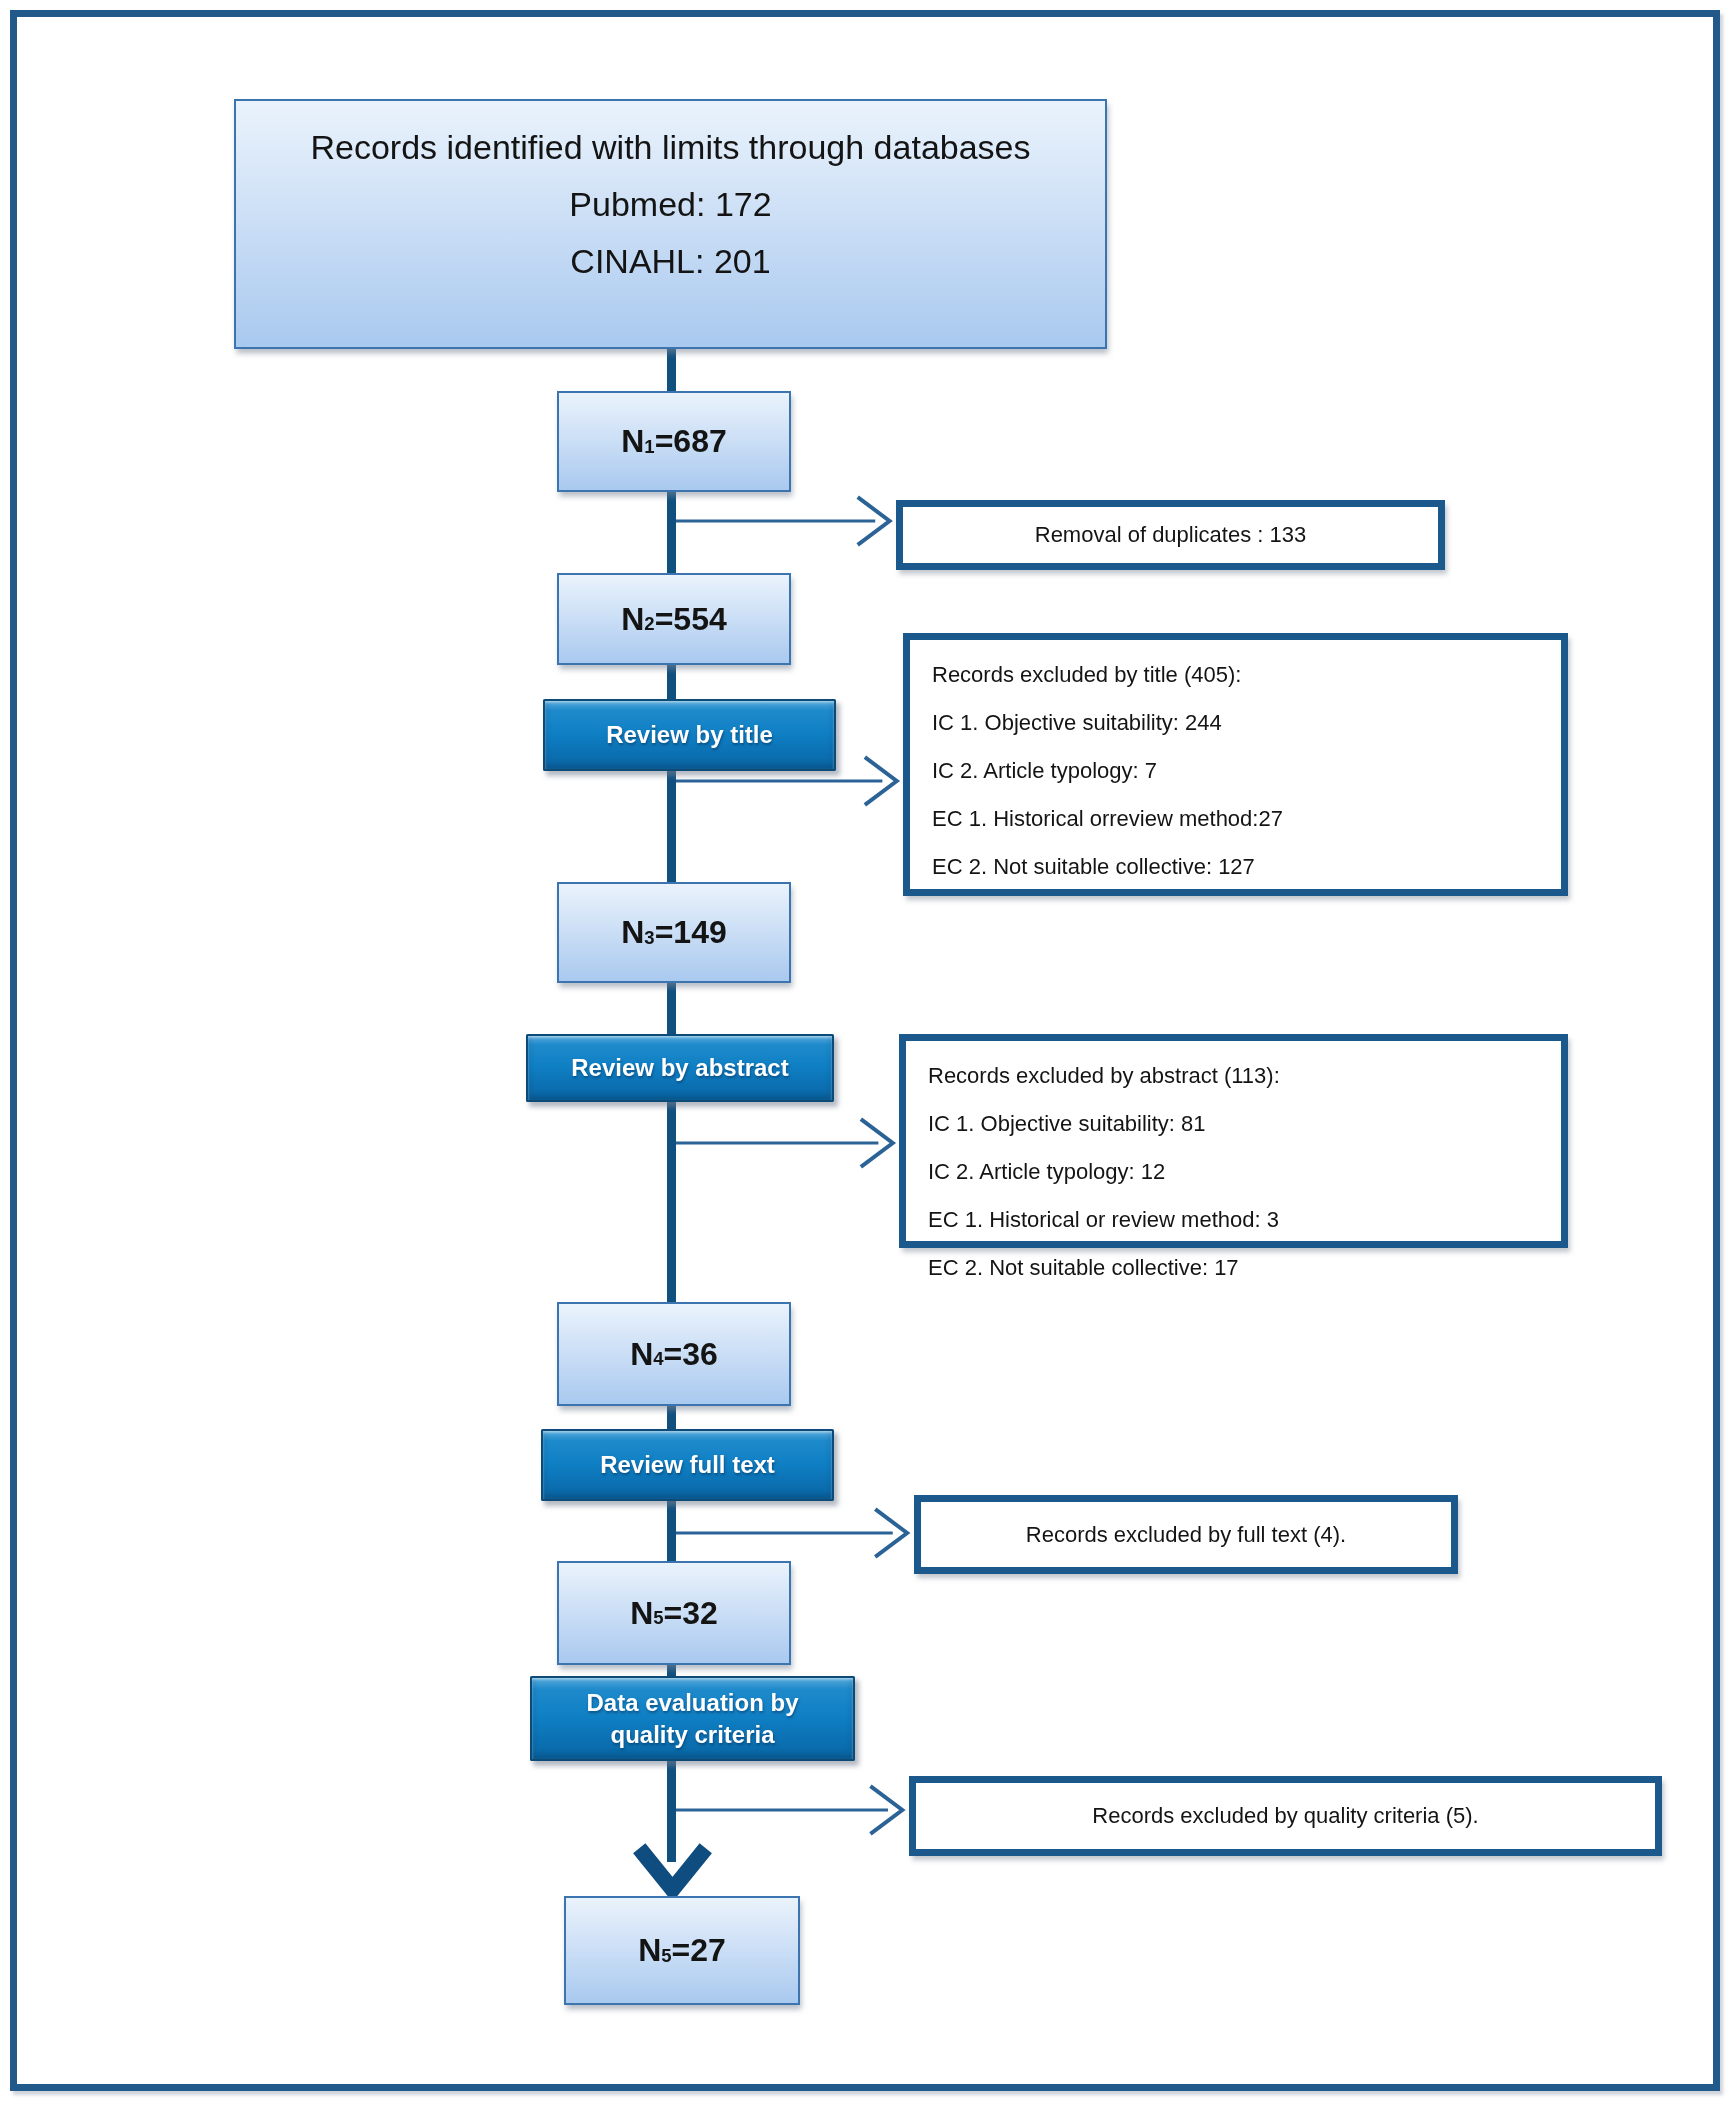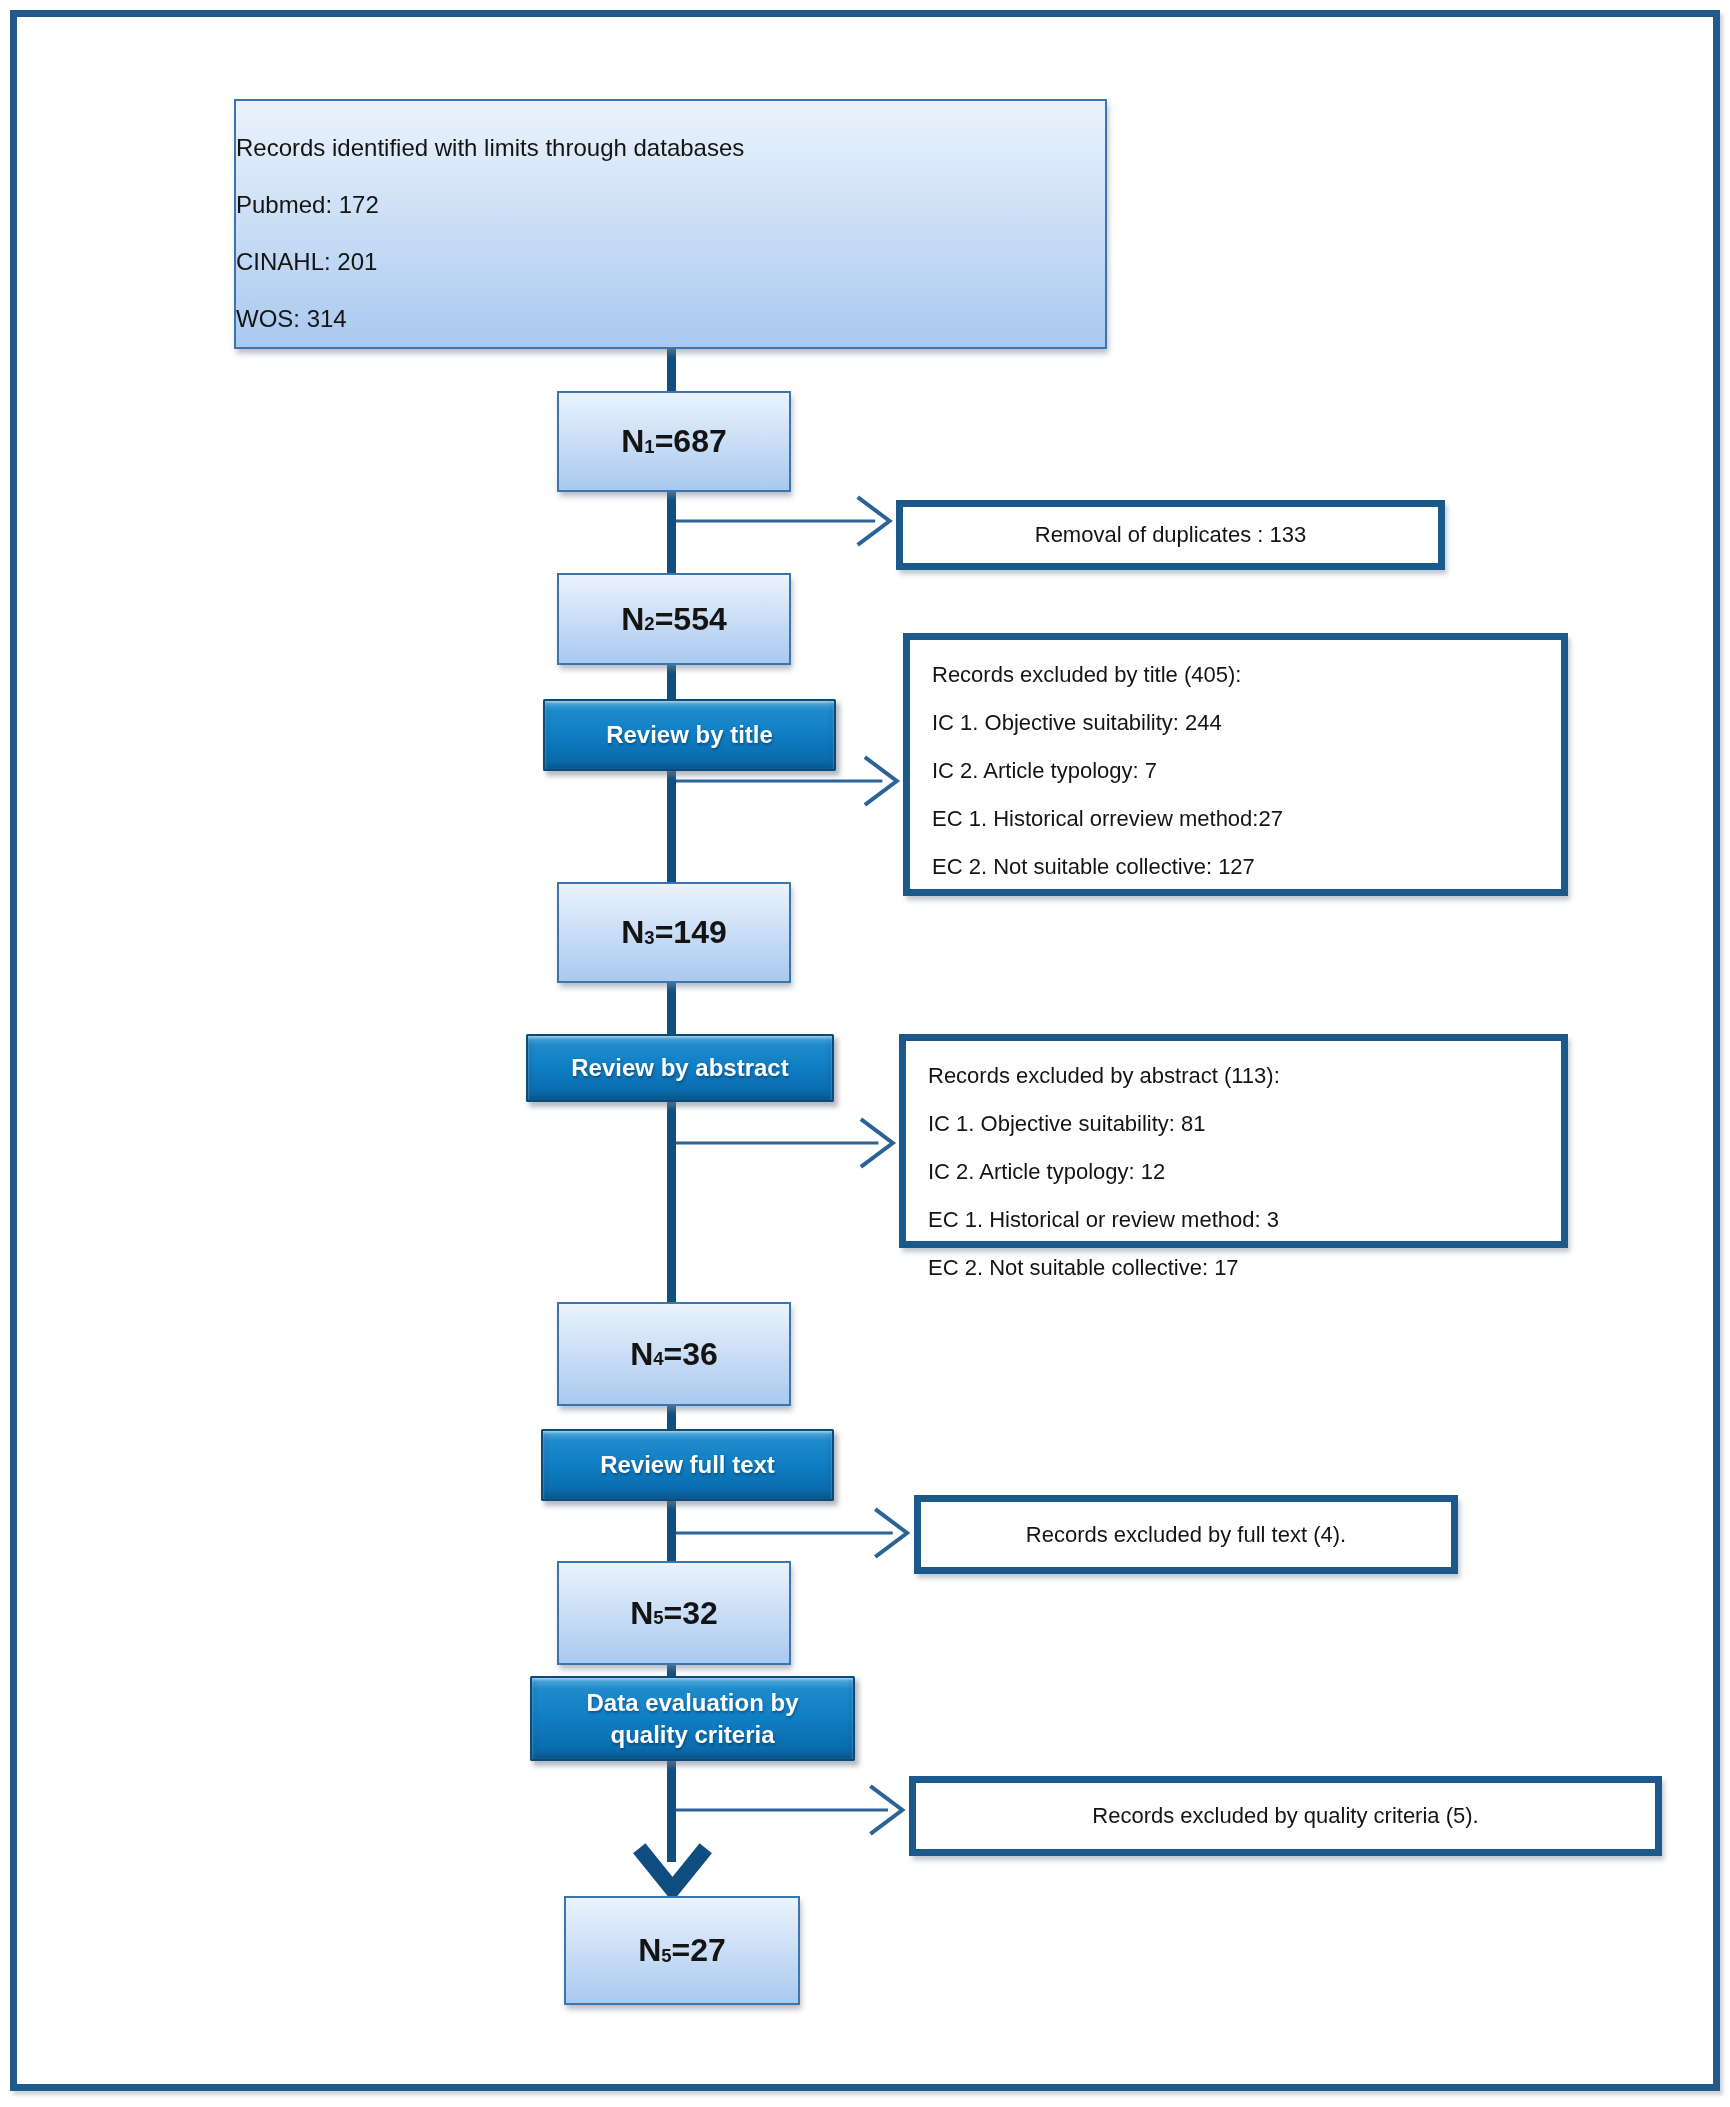--- a/index.html
+++ b/index.html
@@ -16,21 +16,21 @@
     position:absolute; left:667px; top:347px; width:8.8px; height:1515px;
     background:#10507F;
   }
   .lightbox {
     position:absolute; box-sizing:border-box;
     background:linear-gradient(180deg,#EAF3FC 0%,#D2E3F7 38%,#A9C9EF 100%);
     border:2.4px solid #3B74AE;
     box-shadow:2.4px 4.8px 5.6px rgba(125,136,152,0.55);
   }
   .source {
-    text-align:left; font-size:24px; line-height:57px; padding-top:17.5px;
+    text-align:center; font-size:34px; line-height:57px; padding-top:17.5px;
   }
   .nbox {
     display:flex; align-items:center; justify-content:center;
     font-size:32px; font-weight:600;
   }
   .nbox sub { font-size:0.58em; position:relative; top:0.28em; line-height:0; }
   .btn {
     position:absolute; box-sizing:border-box;
     display:flex; align-items:center; justify-content:center; text-align:center;
     color:#ffffff; font-weight:700; font-size:24px; line-height:1.32;
@@ -58,21 +58,20 @@
 <div class="canvas">
 
   <div class="frame"></div>
 
   <div class="spine"></div>
 
   <div class="lightbox source" style="left:234px; top:99px; width:873px; height:250px;">
     <div>Records identified with limits through databases</div>
     <div>Pubmed: 172</div>
     <div>CINAHL: 201</div>
-    <div>WOS: 314</div>
   </div>
 
   <div class="lightbox nbox" style="left:557px; top:391px; width:234px; height:101px;">
     <span>N</span>
       <sub>1</sub>
       <span>=687</span>
   </div>
 
   <svg class="arrow-svg" style="left:676px; top:493px;" width="255" height="56" viewBox="0 0 320 70">
     <line x1="0" y1="35" x2="250" y2="35"></line>

